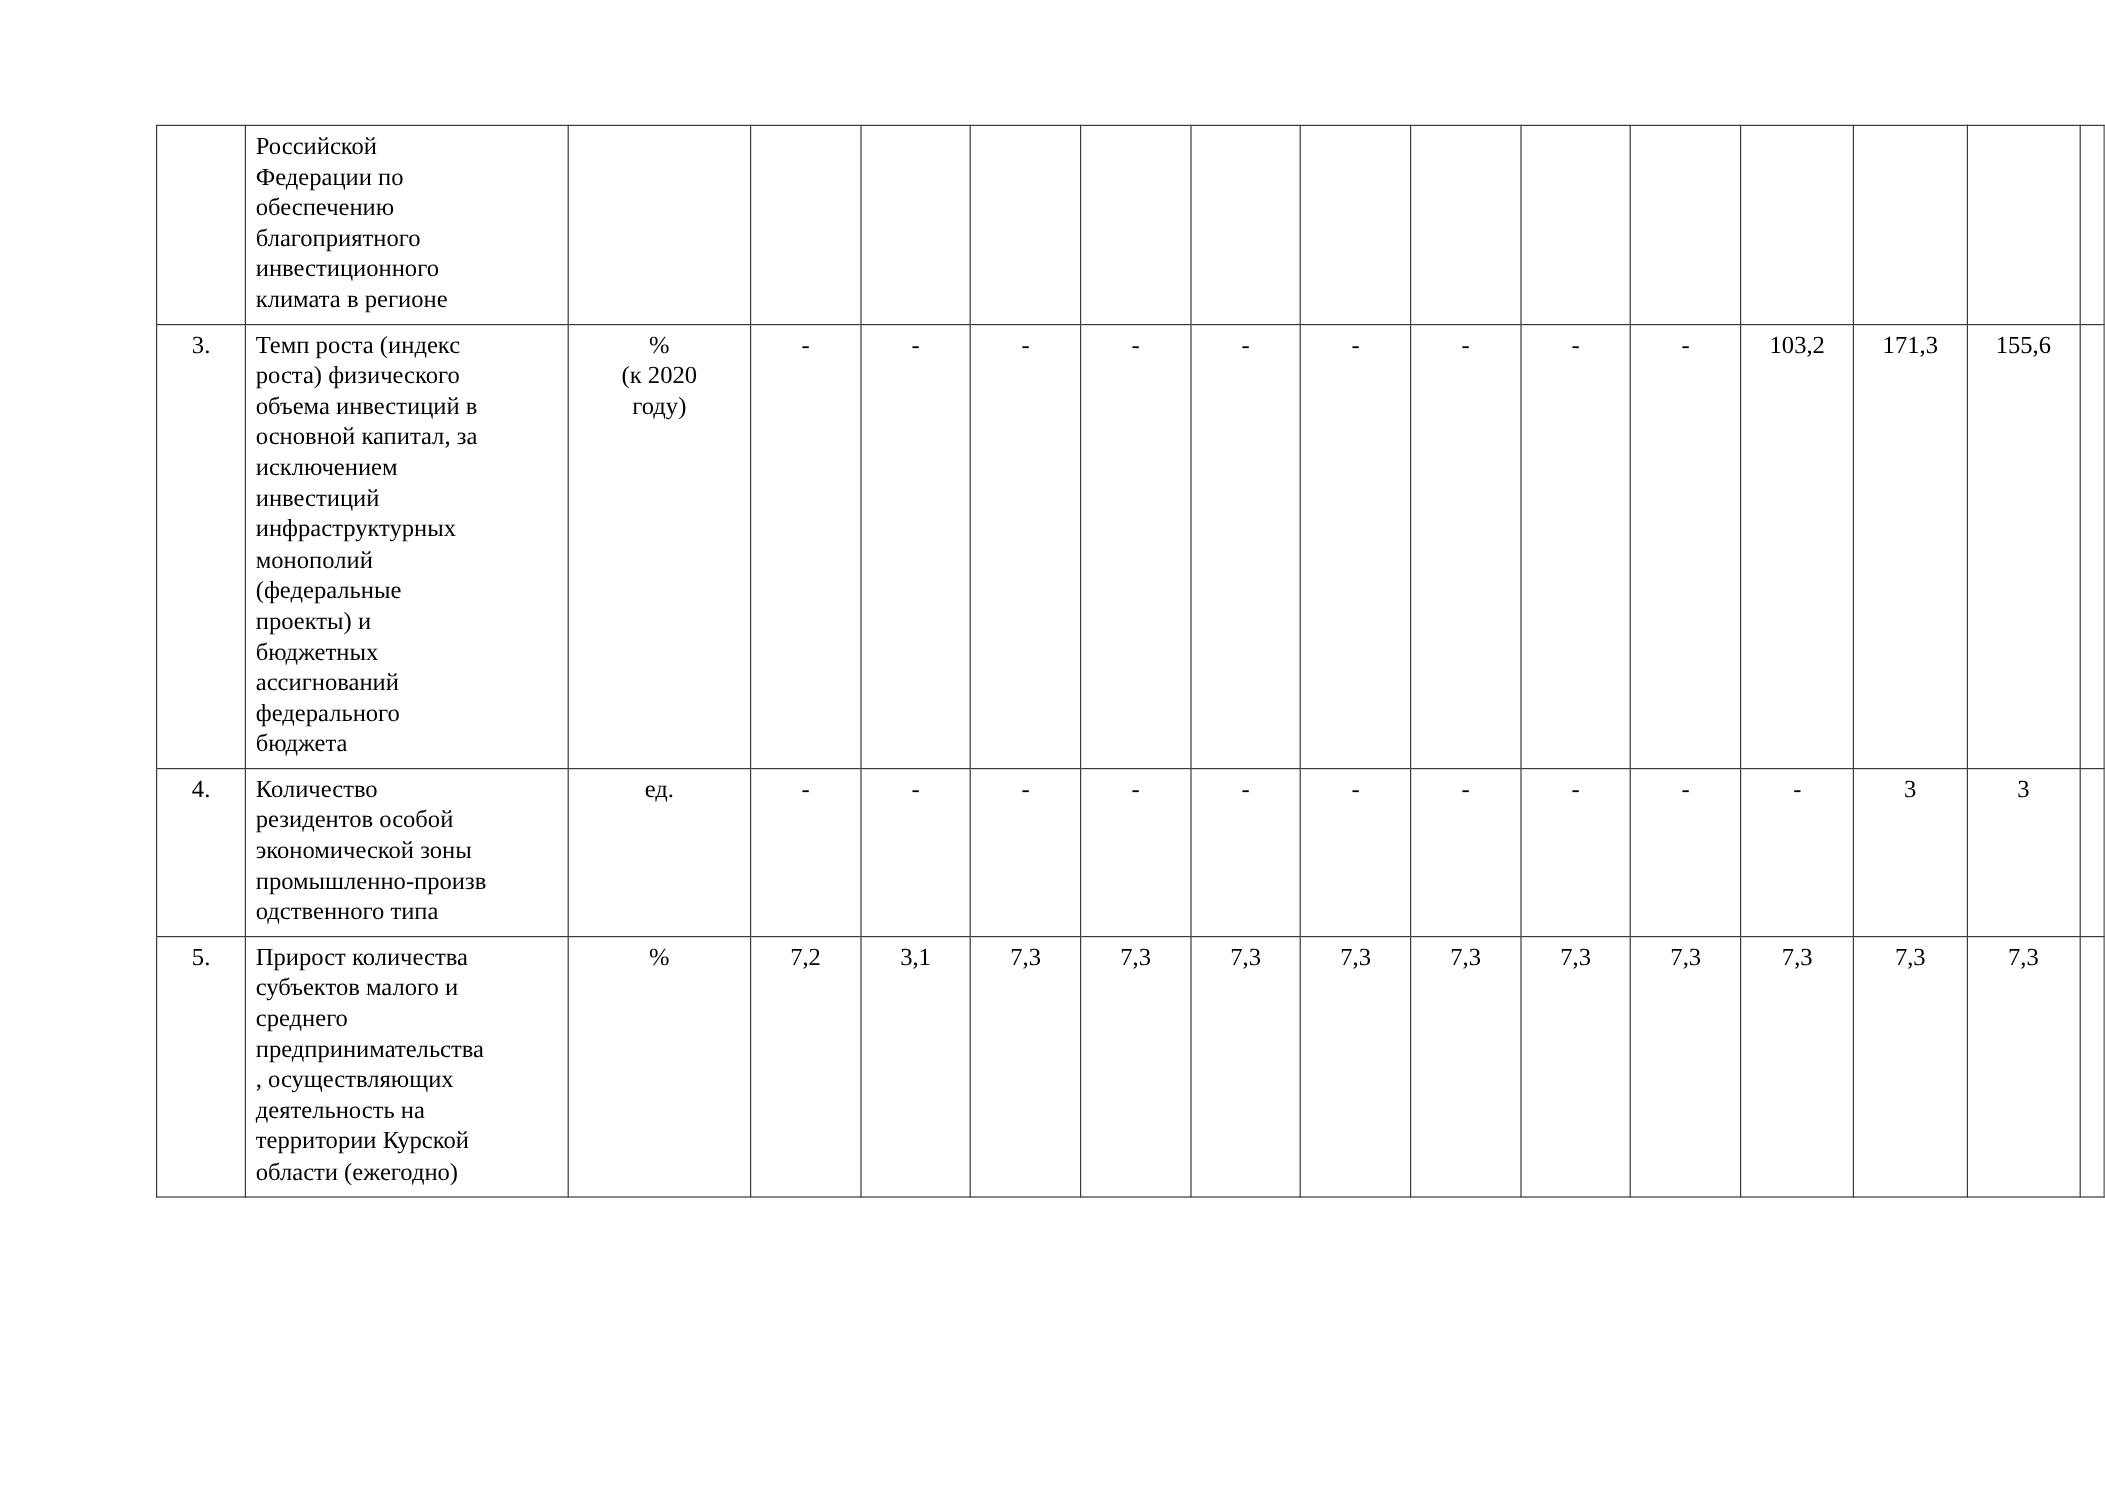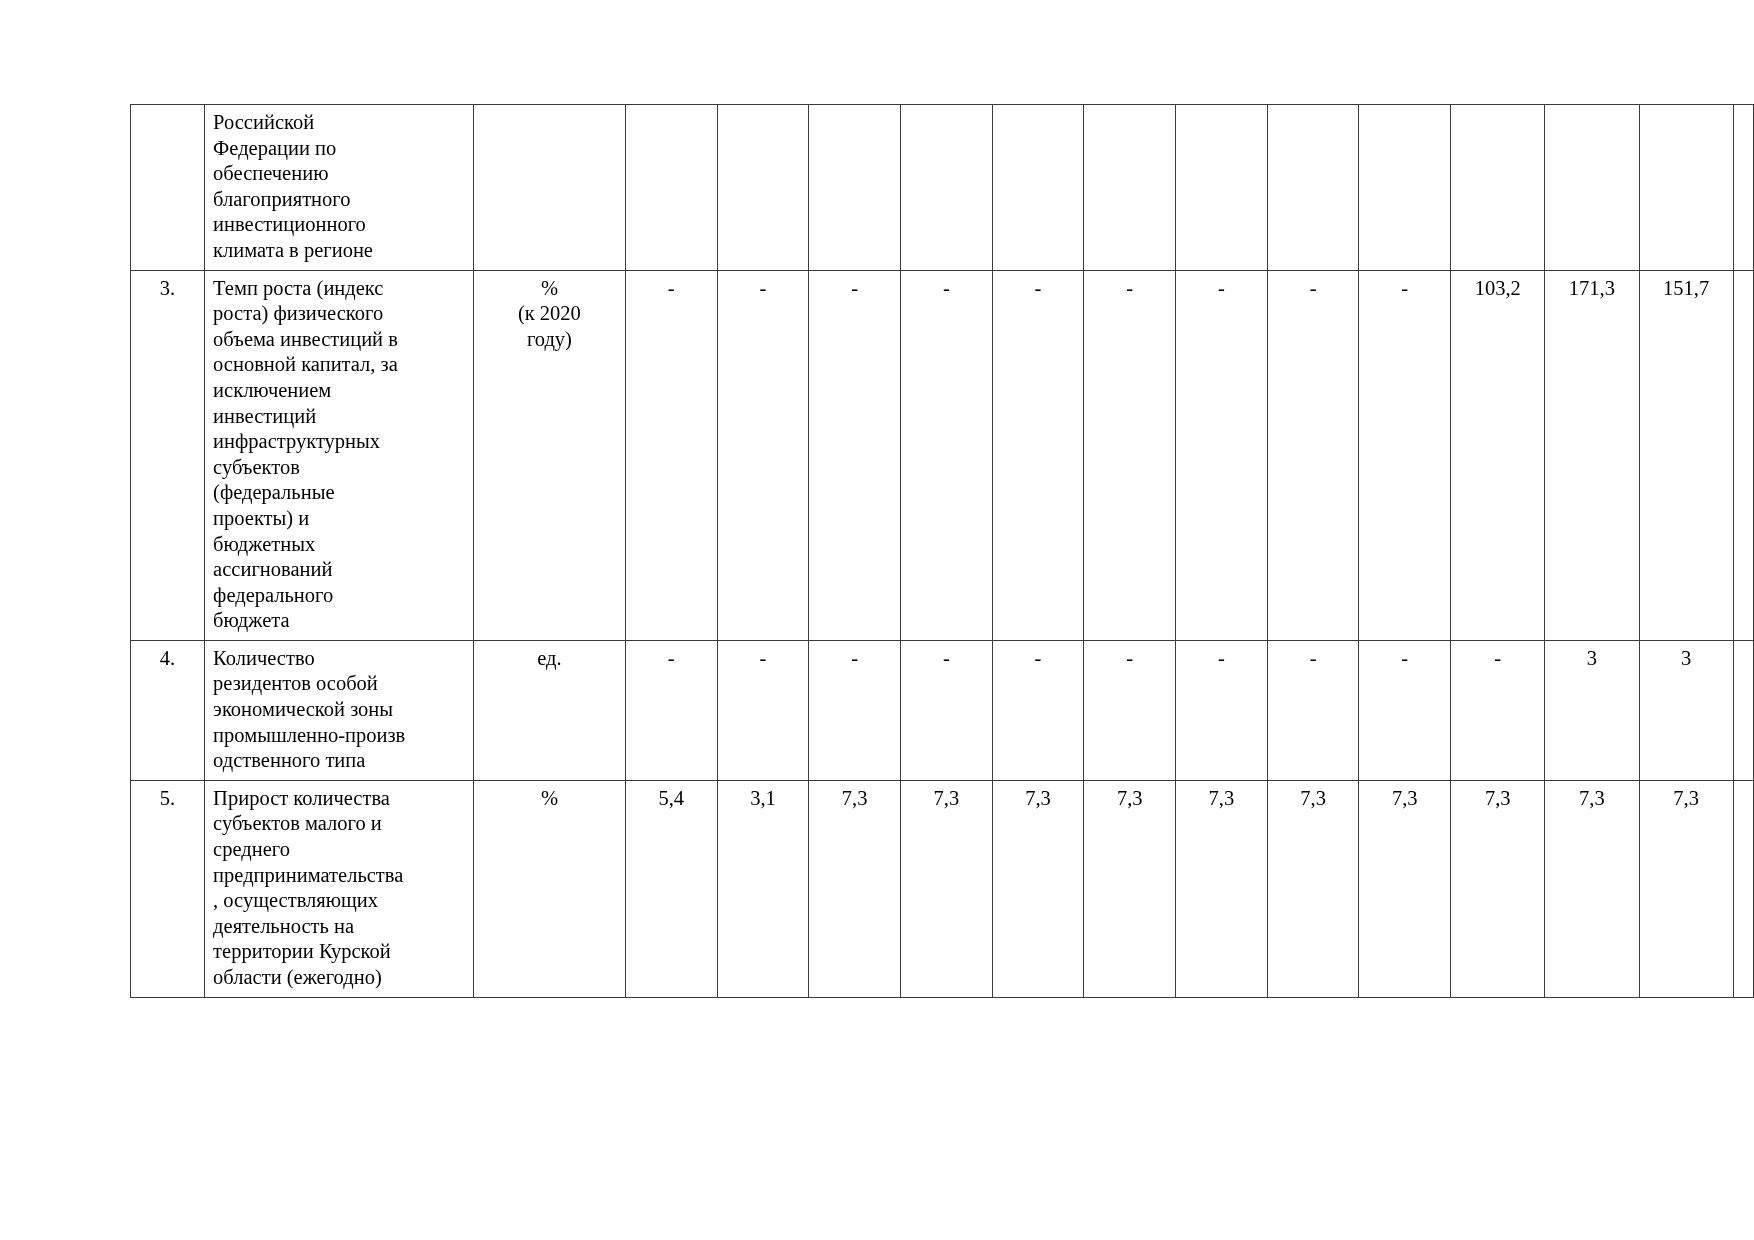--- a/index.html
+++ b/index.html
@@ -194,21 +194,21 @@
           </td>
           <td class="c-name">
             <div class="cell-inner">
                 <span class="name-text">Темп роста (индекс
 роста) физического
 объема инвестиций в
 основной капитал, за
 исключением
 инвестиций
 инфраструктурных
-субъектов
+монополий
 (федеральные
 проекты) и
 бюджетных
 ассигнований
 федерального
 бюджета</span>
               </div>
           </td>
           <td class="c-unit">
             <div class="cell-unit">
@@ -244,21 +244,21 @@
           <td>
               <div class="cell-val">-</div>
             </td>
           <td>
               <div class="cell-val">103,2</div>
             </td>
           <td>
               <div class="cell-val">171,3</div>
             </td>
           <td>
-              <div class="cell-val">151,7</div>
+              <div class="cell-val">155,6</div>
             </td>
           <td class="clip-col">
               <div class="cell-blank"></div>
             </td>
         </tr>
 
         <tr>
           <td class="c-num">
             <div class="cell-num">4.</div>
           </td>
@@ -332,21 +332,21 @@
 территории Курской
 области (ежегодно)</span>
               </div>
           </td>
           <td class="c-unit">
             <div class="cell-unit">
                 <span class="unit-text">%</span>
               </div>
           </td>
           <td>
-              <div class="cell-val">5,4</div>
+              <div class="cell-val">7,2</div>
             </td>
           <td>
               <div class="cell-val">3,1</div>
             </td>
           <td>
               <div class="cell-val">7,3</div>
             </td>
           <td>
               <div class="cell-val">7,3</div>
             </td>

